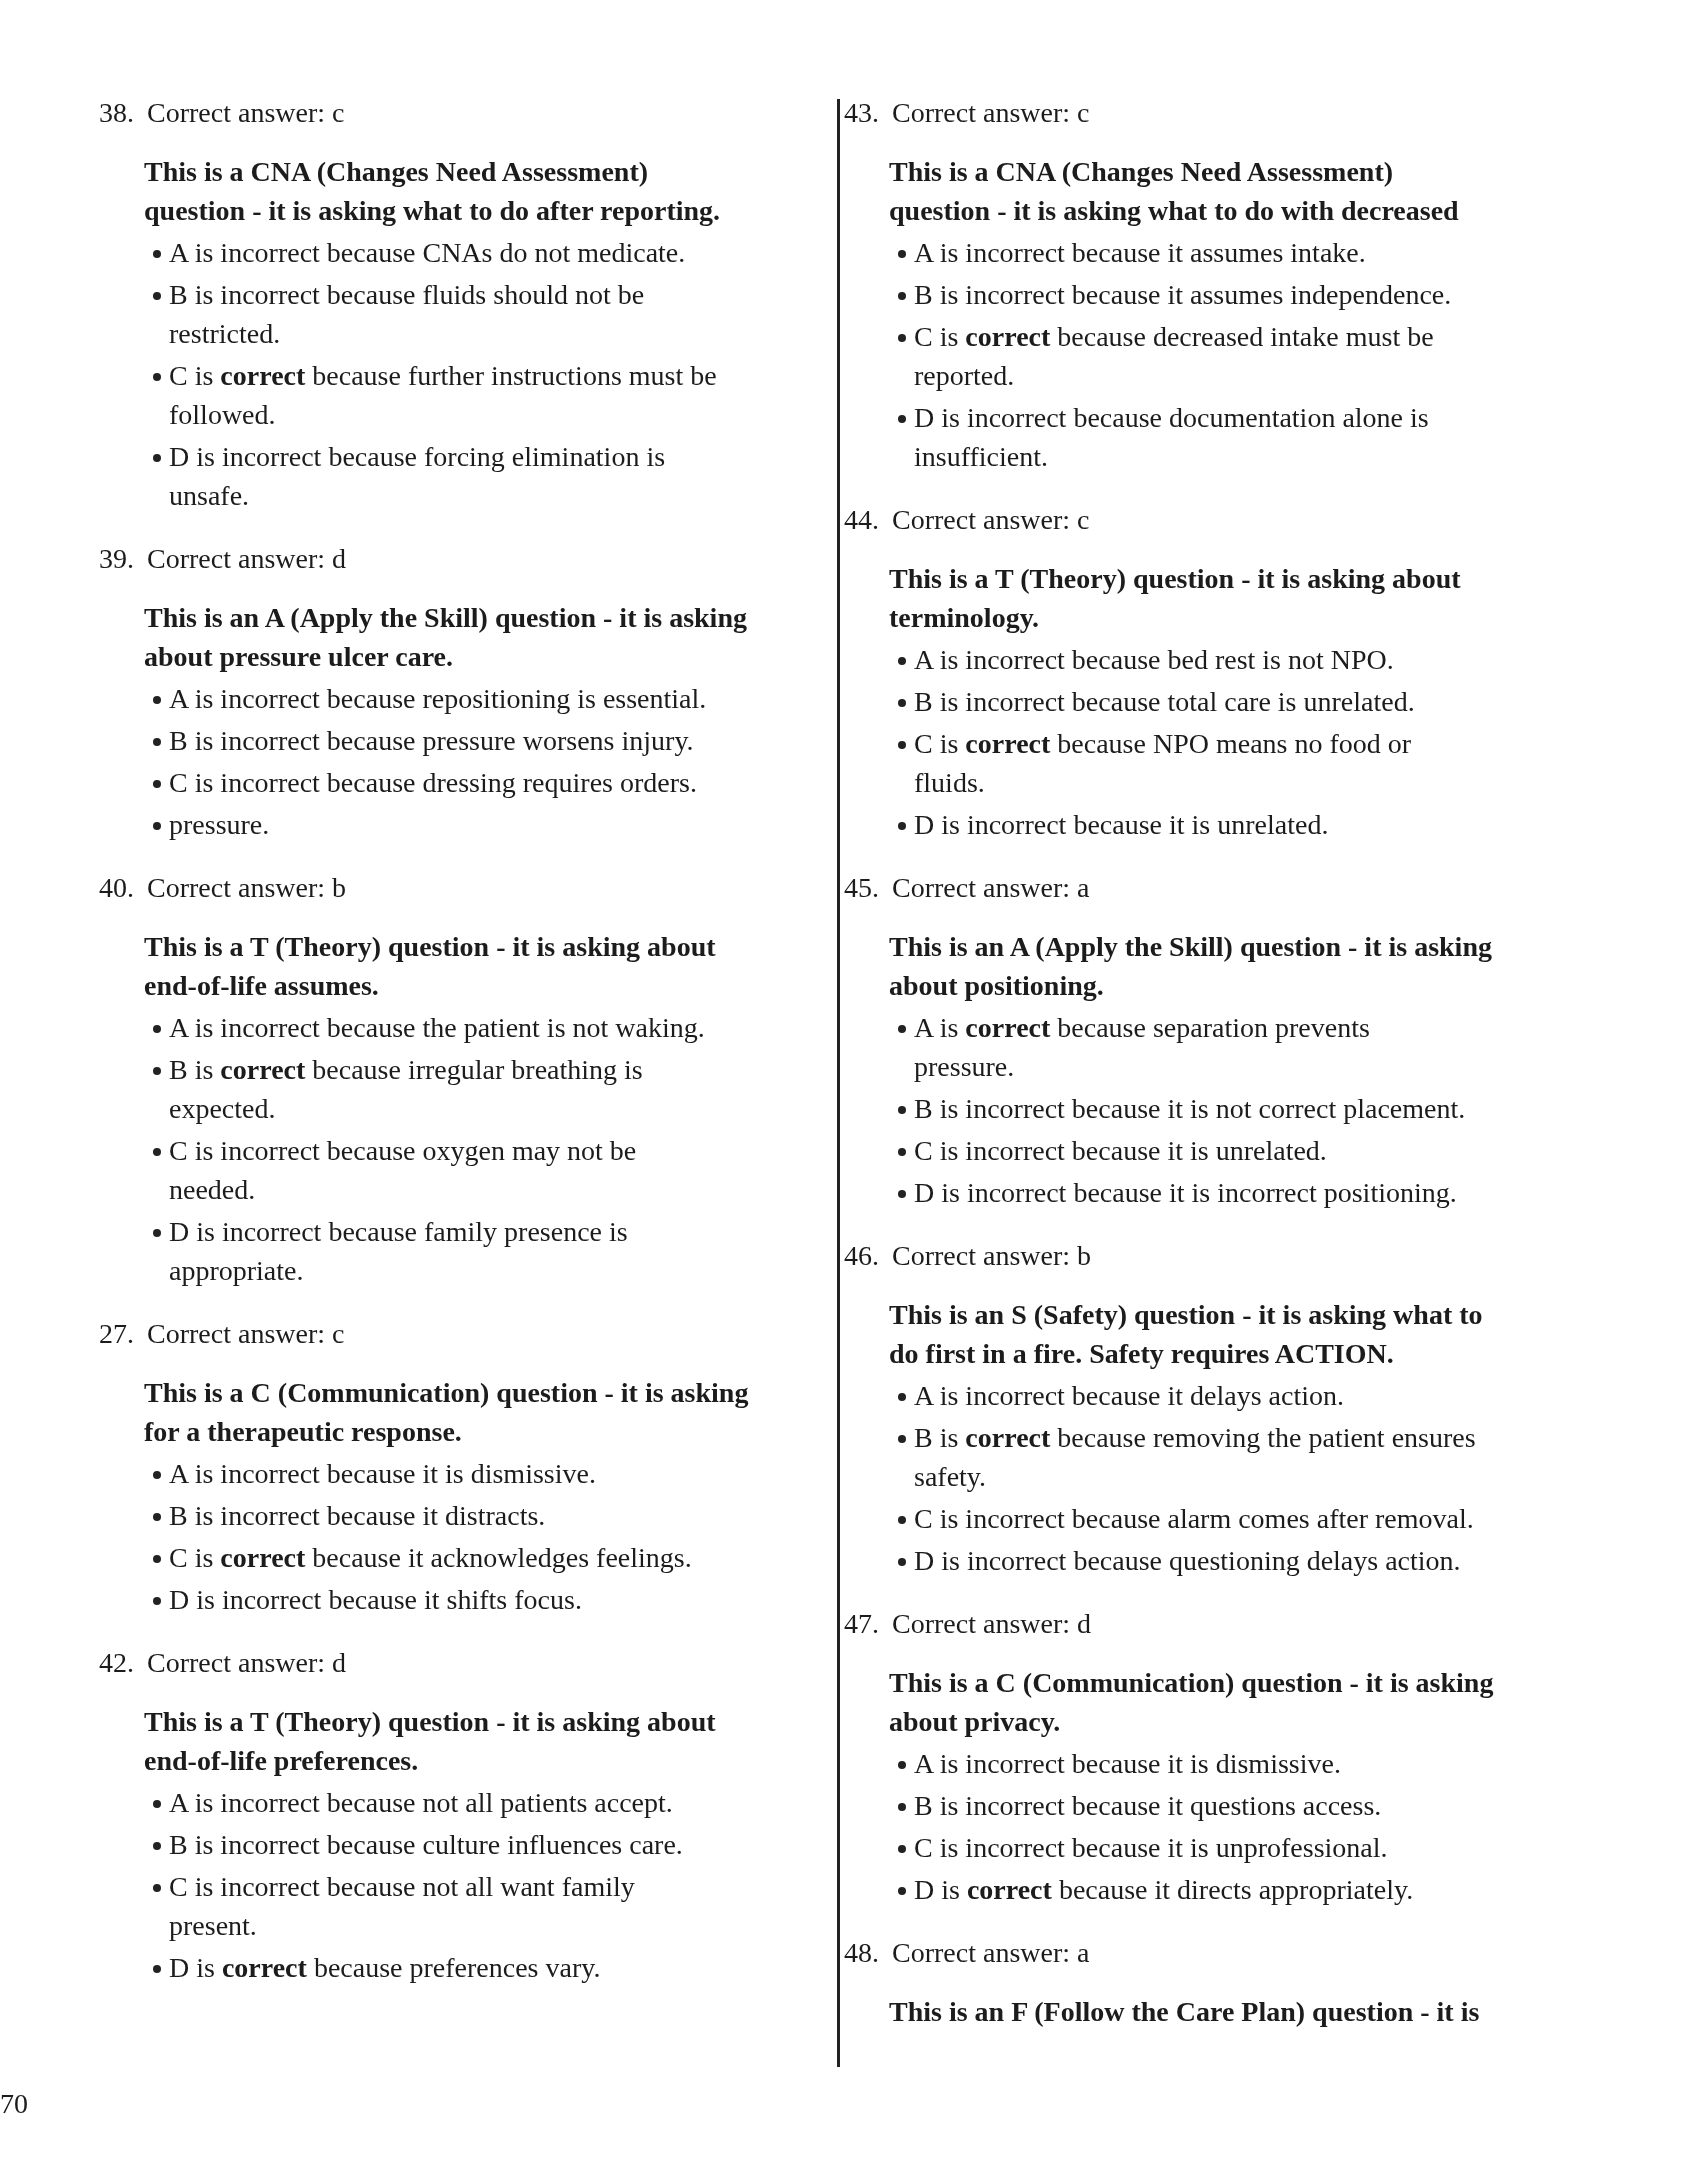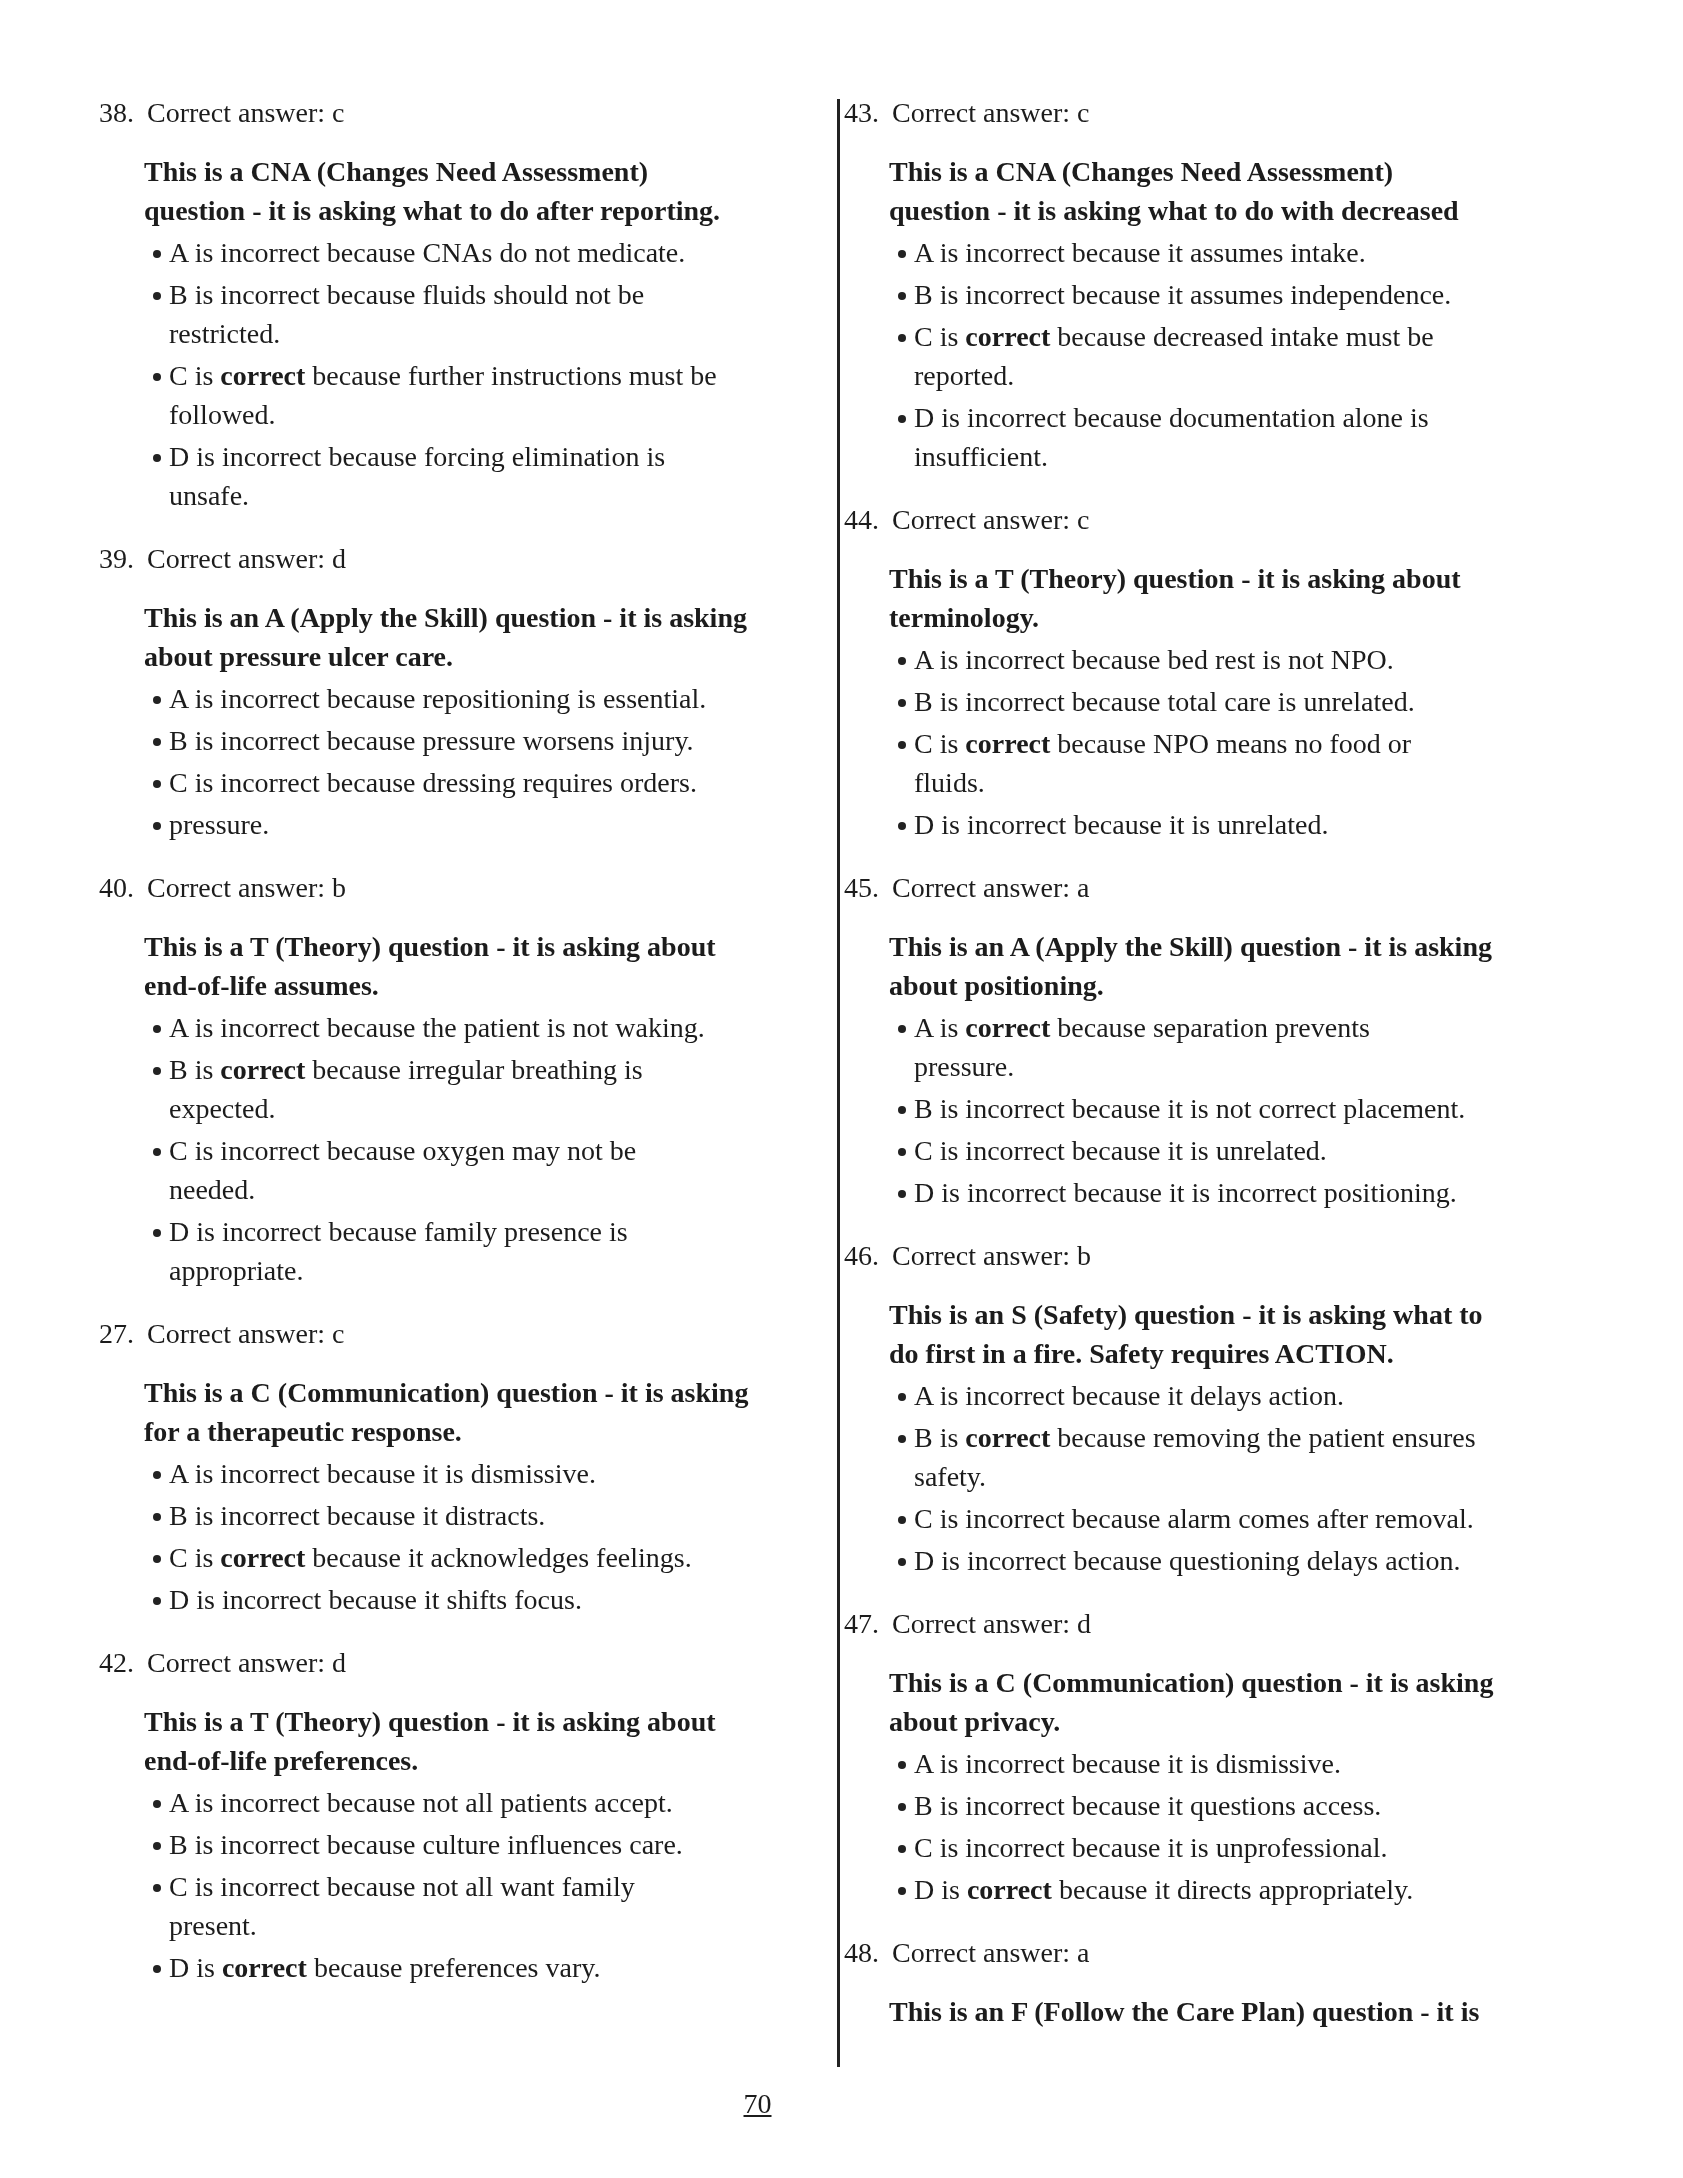--- a/index.html
+++ b/index.html
@@ -70,22 +70,21 @@
     width: 8px;
     height: 8px;
     border-radius: 50%;
     background: #222222;
   }
   .page-number {
     position: absolute;
     top: 2084px;
     left: 0;
     width: 1515px;
-    text-align: center;
-    text-decoration: underline;
+    text-align: left;
   }
 </style>
 </head>
 <body>
 
 <div class="page">
   <div class="columns">
     <div class="col col-left">
         <div class="item">
     <div class="head"><span class="num">38.</span><span class="head-text">Correct answer: c</span></div>

